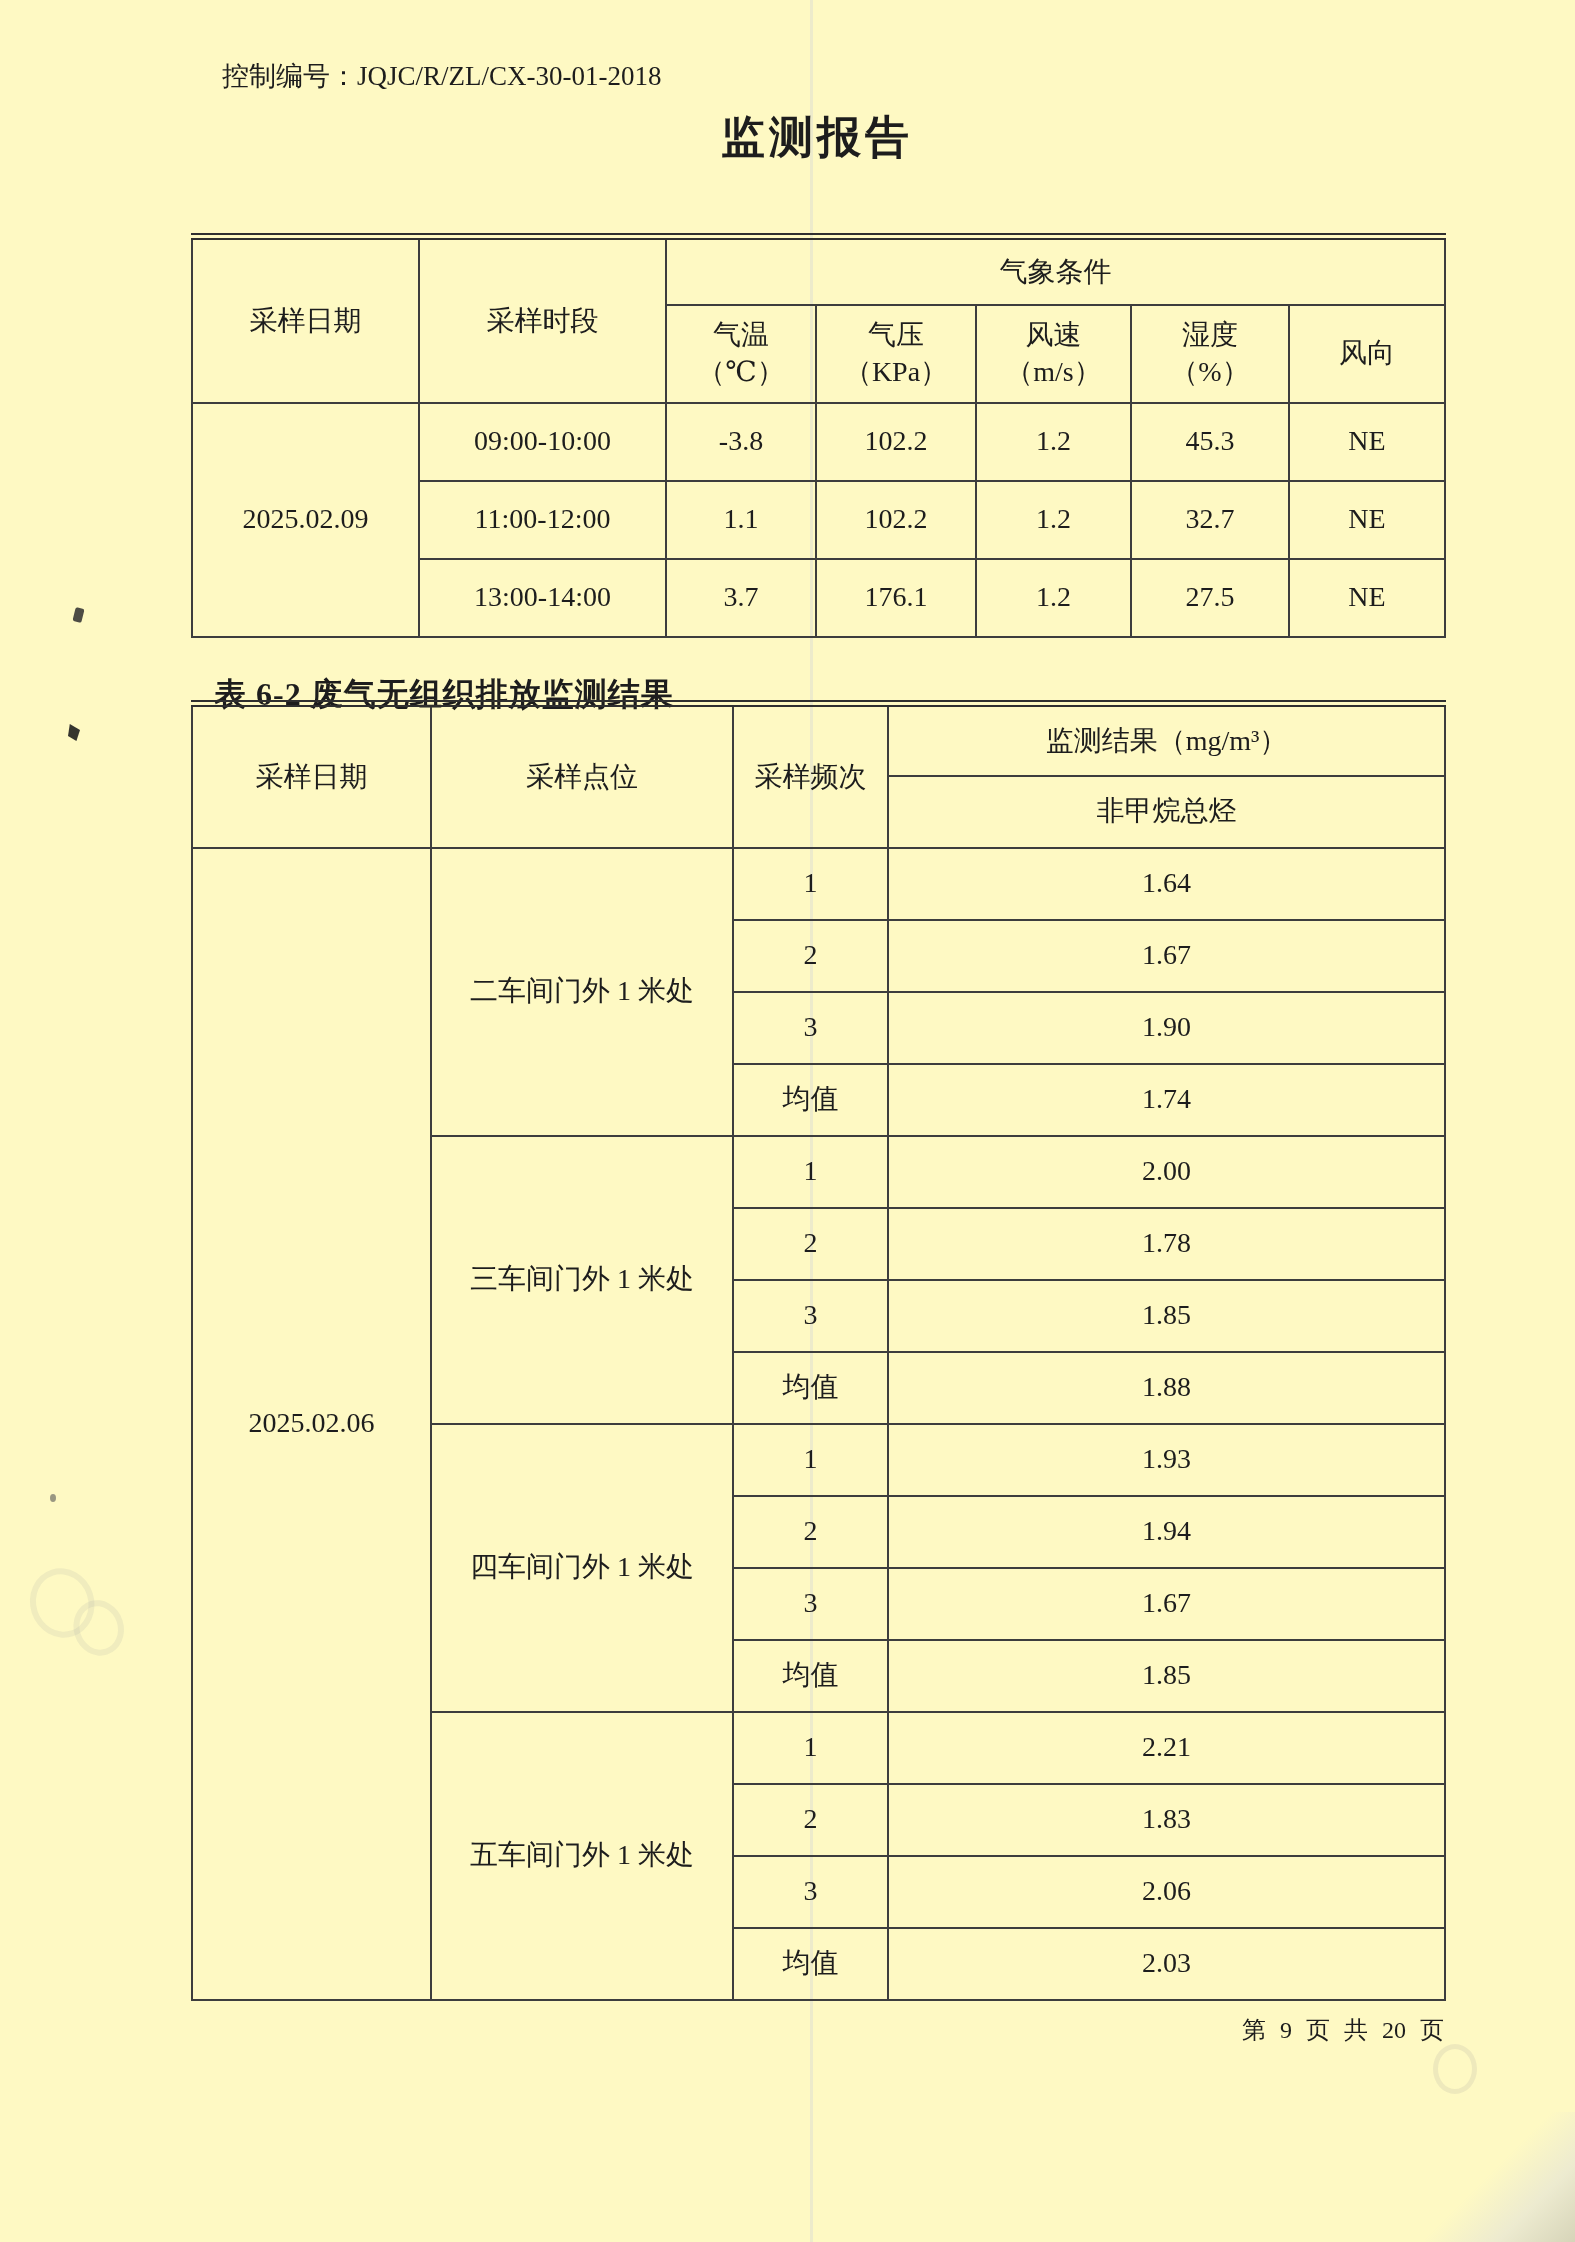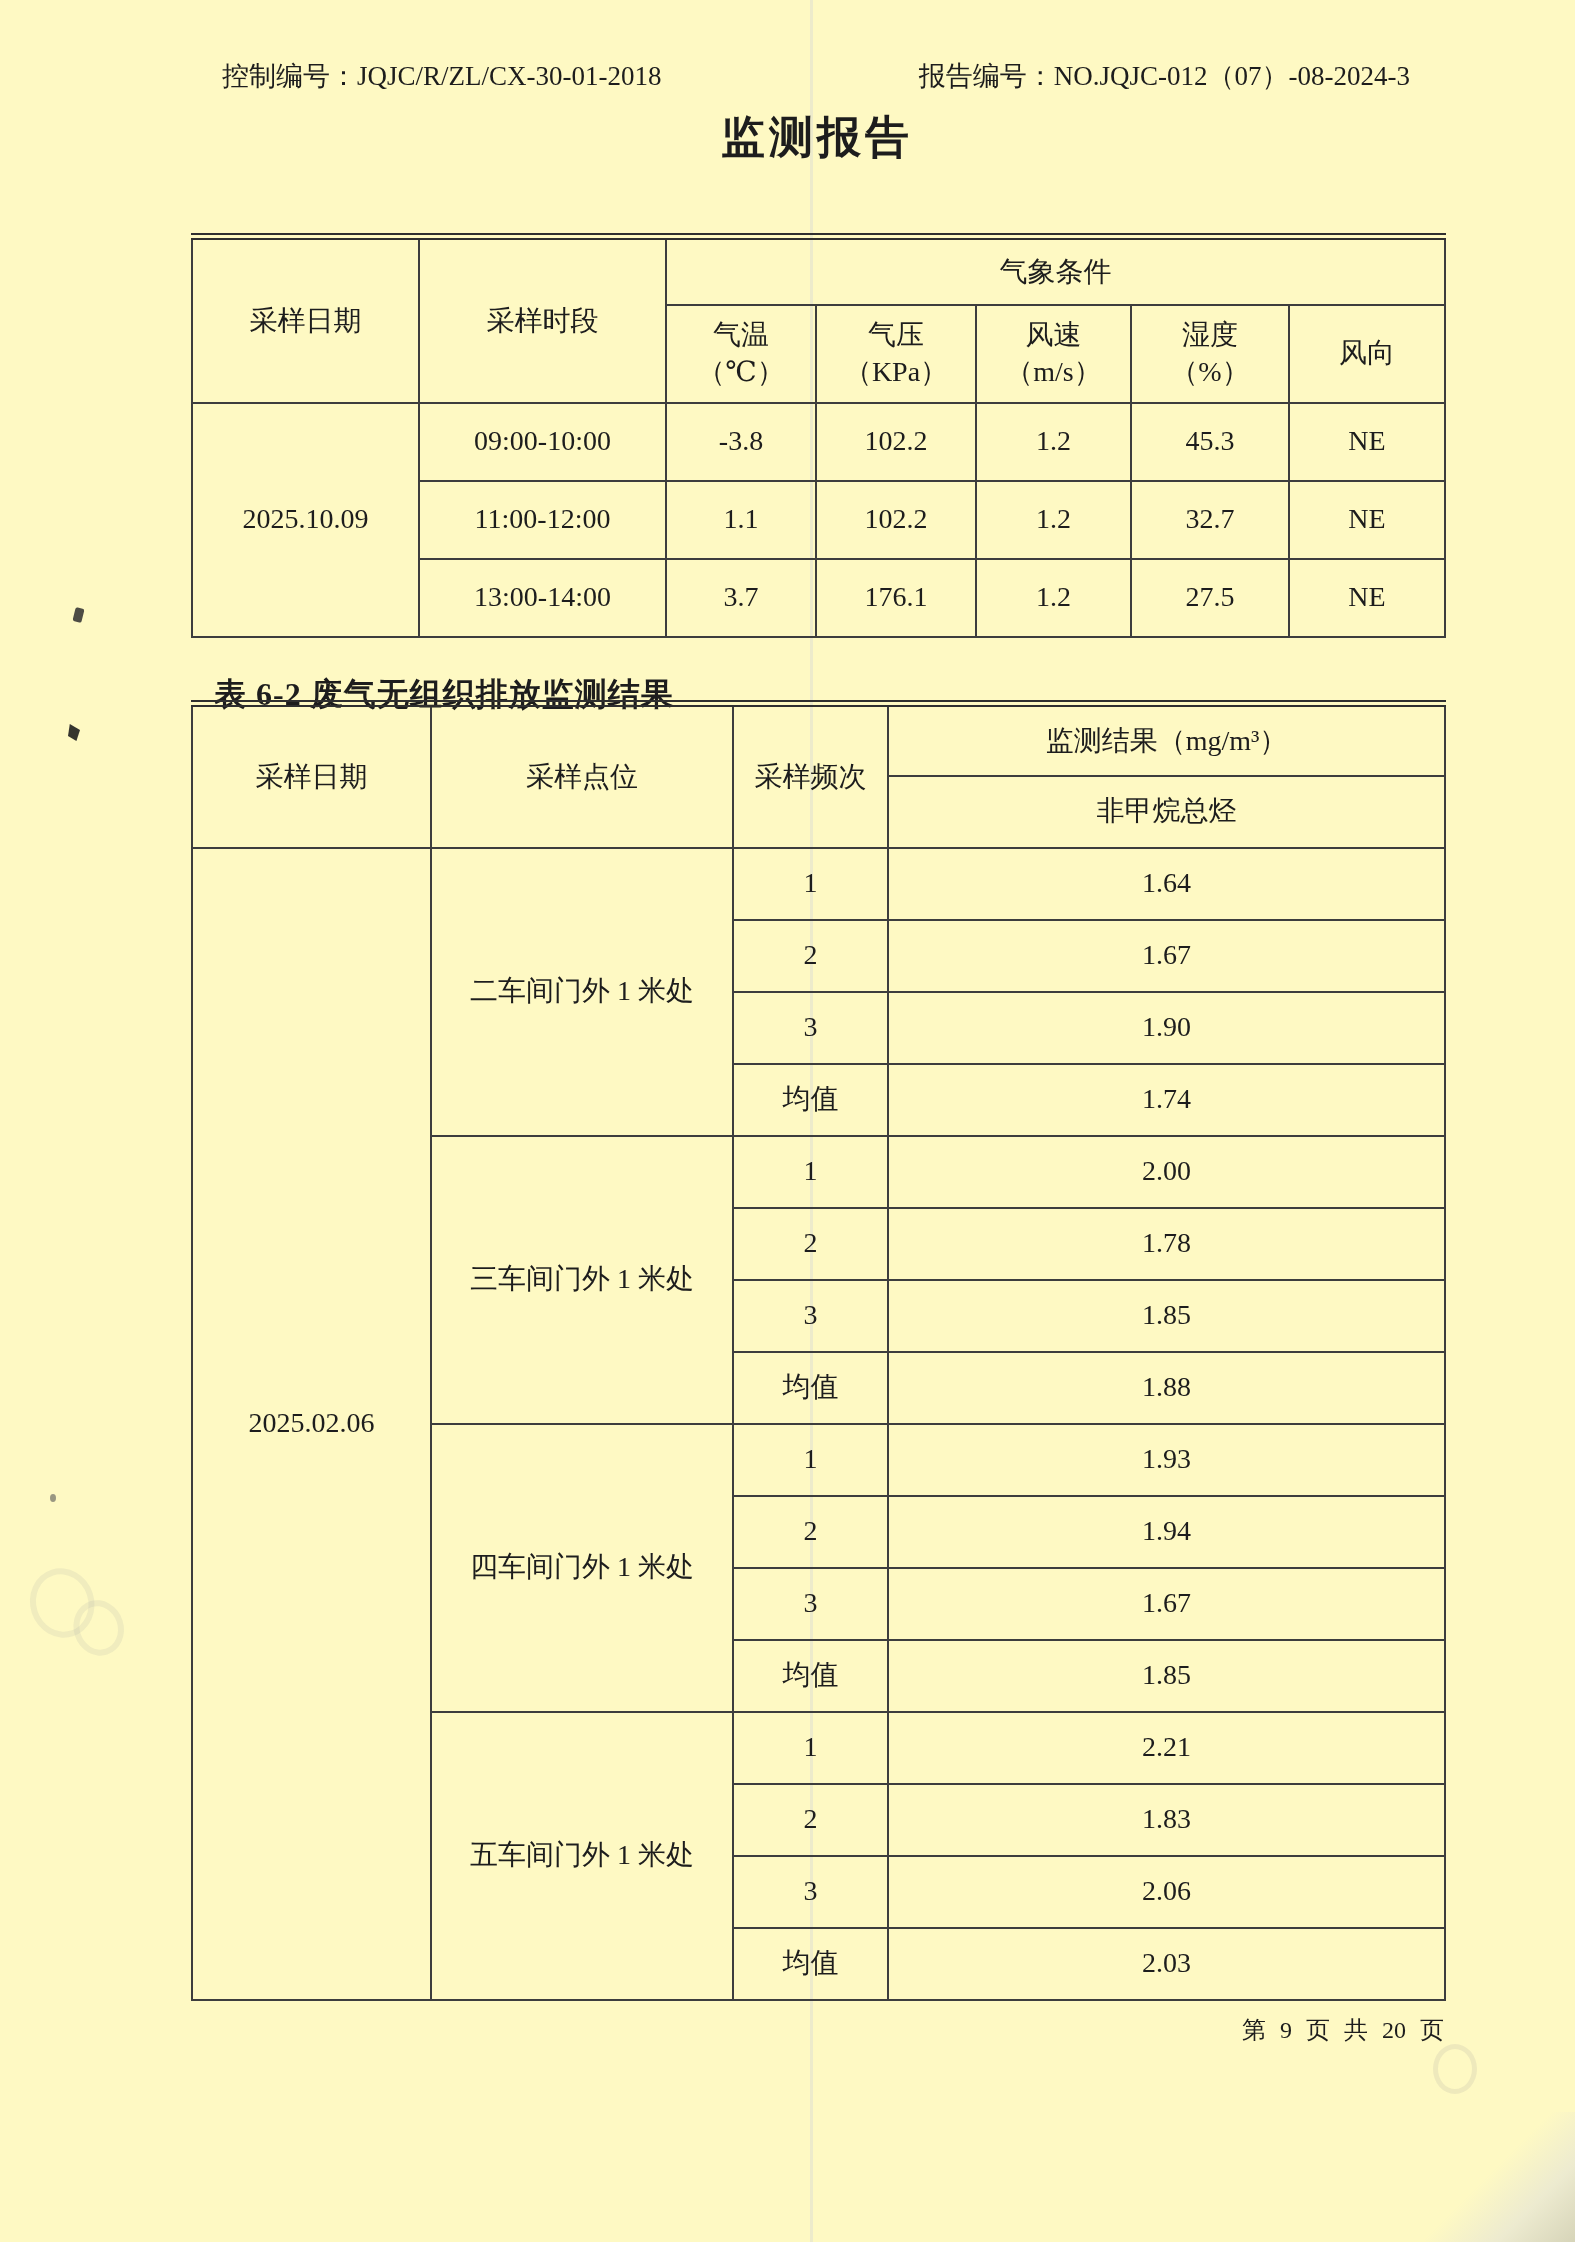--- a/index.html
+++ b/index.html
@@ -99,21 +99,20 @@
 </style>
 </head>
 <body>
 
 <div class="page">
 
   <div class="streak"></div>
 
   <div class="doc-header">
     <span>控制编号：JQJC/R/ZL/CX-30-01-2018</span>
-    <span>报告编号：NO.JQJC-012（07）-08-2024-3</span>
   </div>
 
   <div class="doc-title">监测报告</div>
 
 
   <table class="t t1">
     <colgroup>
       <col style="width:227px">
         <col style="width:247px">
         <col style="width:150px">
@@ -144,21 +143,21 @@
         <td>
           <span class="hdr-line">湿度</span>
           <span class="hdr-line">（%）</span>
         </td>
         <td>
           <span class="hdr-line">风向</span>
 
         </td>
       </tr>
       <tr class="d">
-        <td rowspan="3">2025.10.09</td>
+        <td rowspan="3">2025.02.09</td>
         <td>09:00-10:00</td>
         <td>-3.8</td>
         <td>102.2</td>
         <td>1.2</td>
         <td>45.3</td>
         <td>NE</td>
       </tr>
       <tr class="d">
         <td>11:00-12:00</td>
         <td>1.1</td>

